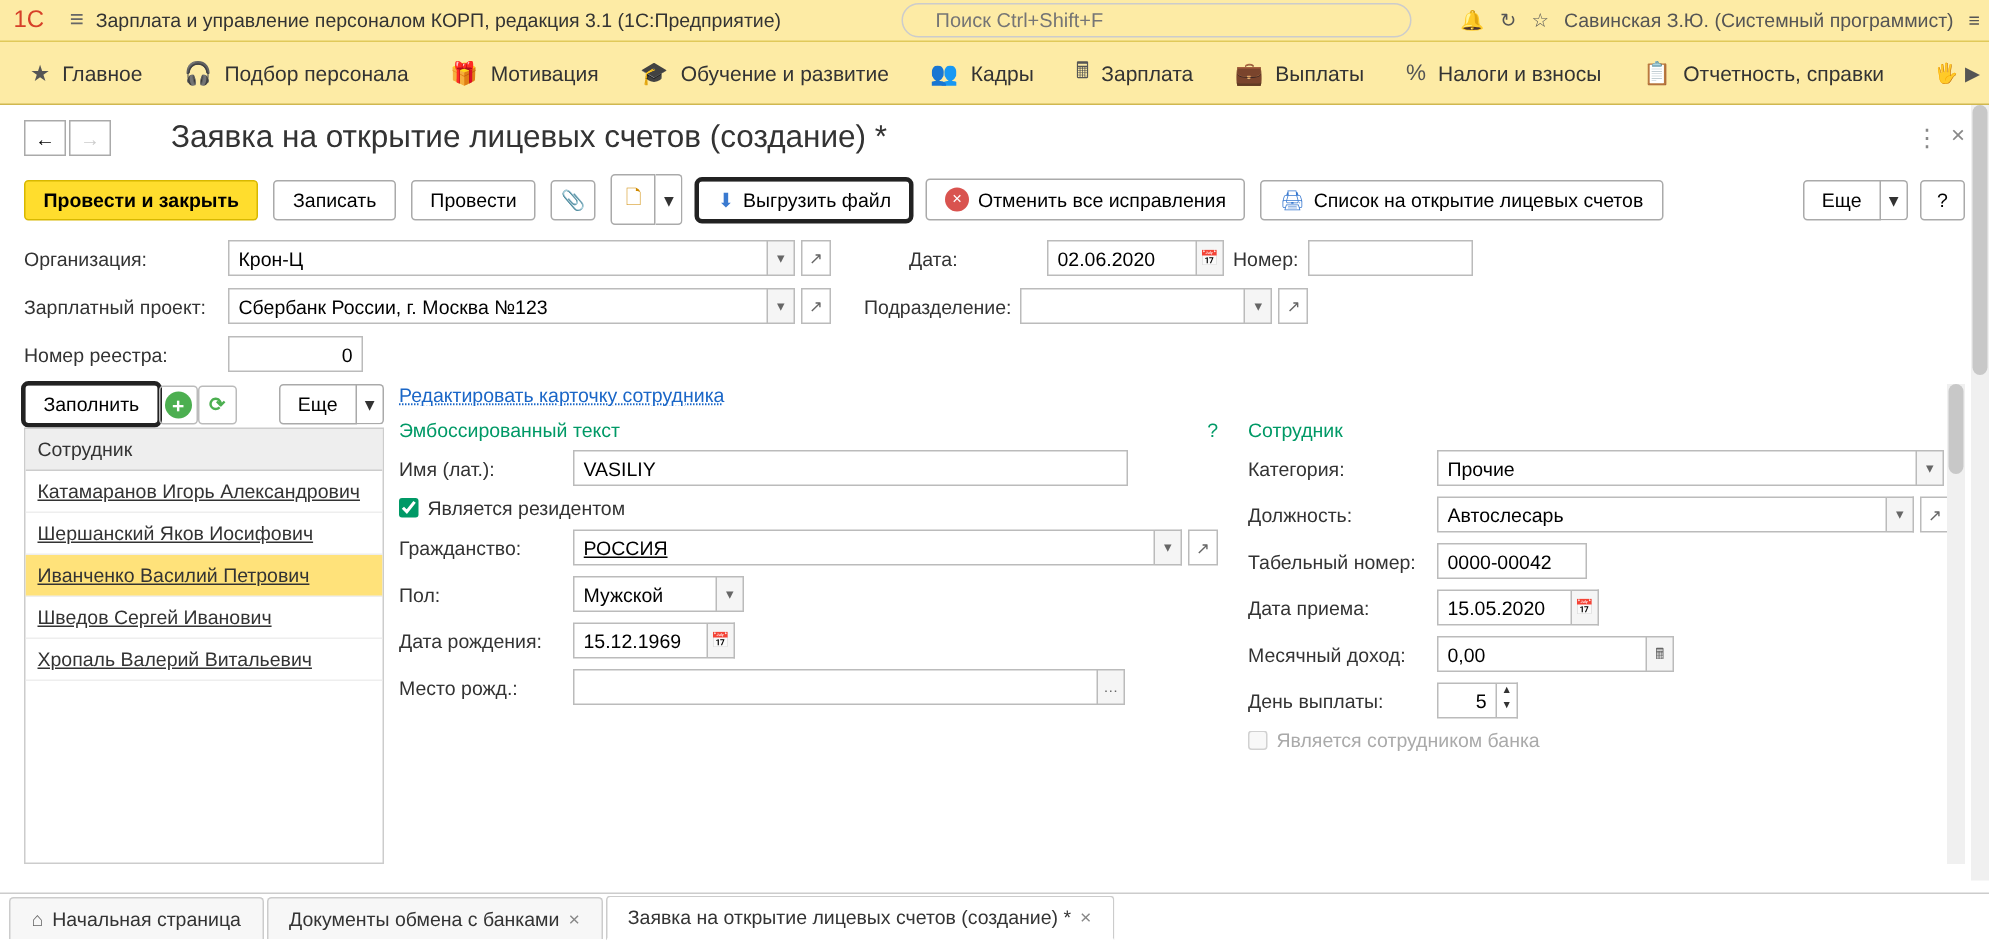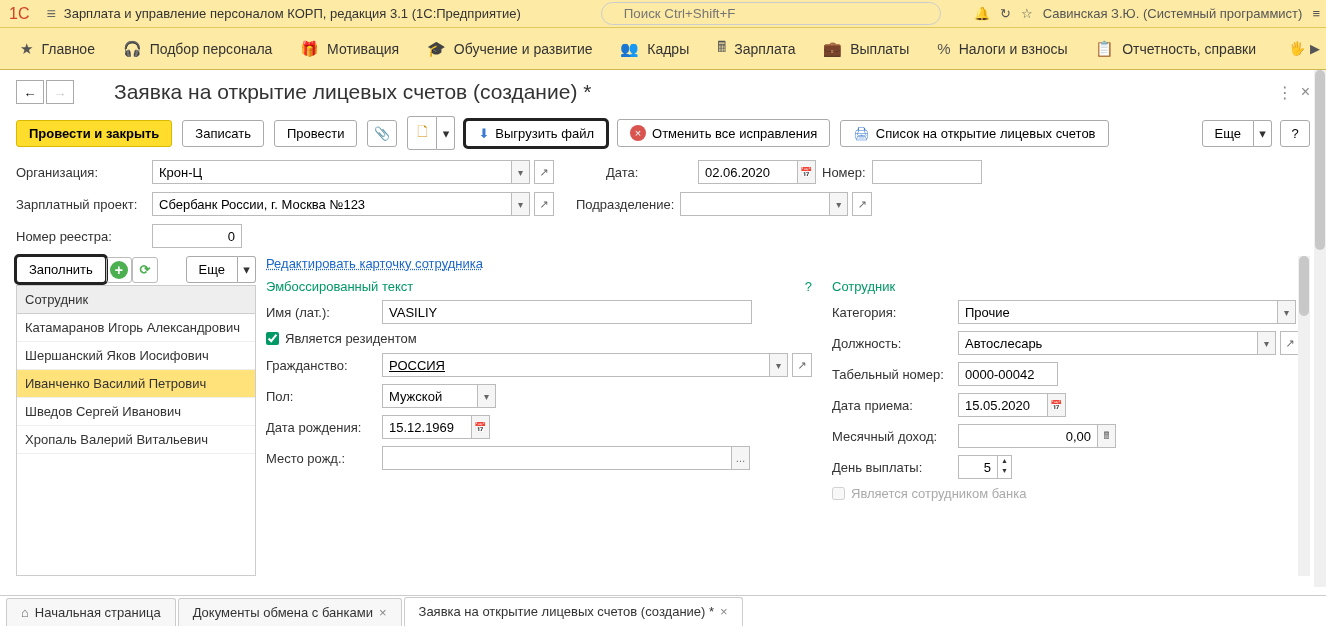--- a/index.html
+++ b/index.html
@@ -43,21 +43,21 @@
 .ext-btn { width: 20px; height: 24px; border:1px solid #bbb; background:#fff; display:flex; align-items:center; justify-content:center; cursor:pointer; margin-left:4px; font-size:11px; color:#666; }
 .content-split { display:flex; padding: 0 16px; gap: 10px; height: 320px; }
 .left-col { width: 270px; display:flex; flex-direction:column; }
 .left-toolbar { display:flex; gap:0; margin-bottom:2px; align-items:center; }
 .btn-outlined { outline:3px solid #222; outline-offset:-1px; }
 .circle-green { width:26px; height:26px; border:1px solid #bbb; border-radius:3px; display:flex; align-items:center; justify-content:center; cursor:pointer; }
 .plus-c { width:18px; height:18px; background:#4caf50; border-radius:50%; color:#fff; display:flex; align-items:center; justify-content:center; font-weight:bold; font-size:14px; }
 .refresh-ic { color:#4caf50; font-weight:bold; }
 .emp-list { border:1px solid #ccc; flex:1; overflow:auto; }
 .emp-header { background:#eee; padding:6px 8px; border-bottom:1px solid #ccc; font-weight:normal; }
-.emp-row { padding:6px 8px; border-bottom:1px solid #eee; cursor:pointer; }
+.emp-row { padding:6px 8px; border-bottom:1px solid #eee; cursor:pointer;text-decoration:underline; }
 .emp-row.selected { background:#ffe27a; }
 .right-col { flex:1; position:relative; }
 .edit-link { color:#1a66c7; text-decoration:underline dotted; cursor:pointer; margin-bottom:8px; display:inline-block; }
 .tabs { display:flex; border-bottom:1px solid #ccc; margin-bottom:10px; }
 .tab { padding:7px 16px; border:1px solid #ccc; border-bottom:none; background:#f3f3f3; margin-right:3px; cursor:pointer; border-radius:3px 3px 0 0; }
 .tab.active { background:#fff; position:relative; top:1px; }
 .detail-pane { display:flex; gap:20px; overflow:auto; height:240px; padding-right:10px; }
 .detail-col { flex:1; }
 .section-h { color:#009966; margin-bottom:6px; font-size:13px; }
 .grid-row { display:flex; align-items:center; margin-bottom:7px; gap:6px; }
@@ -326,21 +326,21 @@
         <div class="grid-row">
             <span class="grid-label-r">Дата приема:</span>
             <div class="input-wrap">
               <input class="text-input" style="width: 90px;" value="15.05.2020">
               <div class="dd-btn">📅</div>
             </div>
           </div>
         <div class="grid-row">
             <span class="grid-label-r">Месячный доход:</span>
             <div class="input-wrap">
-              <input class="text-input" style="width: 140px; text-align: right;" value="0,00">
+              <input class="text-input" style="width: 140px; text-align: left;" value="0,00">
               <div class="dd-btn">🖩</div>
             </div>
           </div>
         <div class="grid-row">
             <span class="grid-label-r">День выплаты:</span>
           <div class="spinner">
             <input class="text-input" value="5" style="">
             <div class="spin-btns">
                 <span>▲</span>
                 <span>▼</span>

